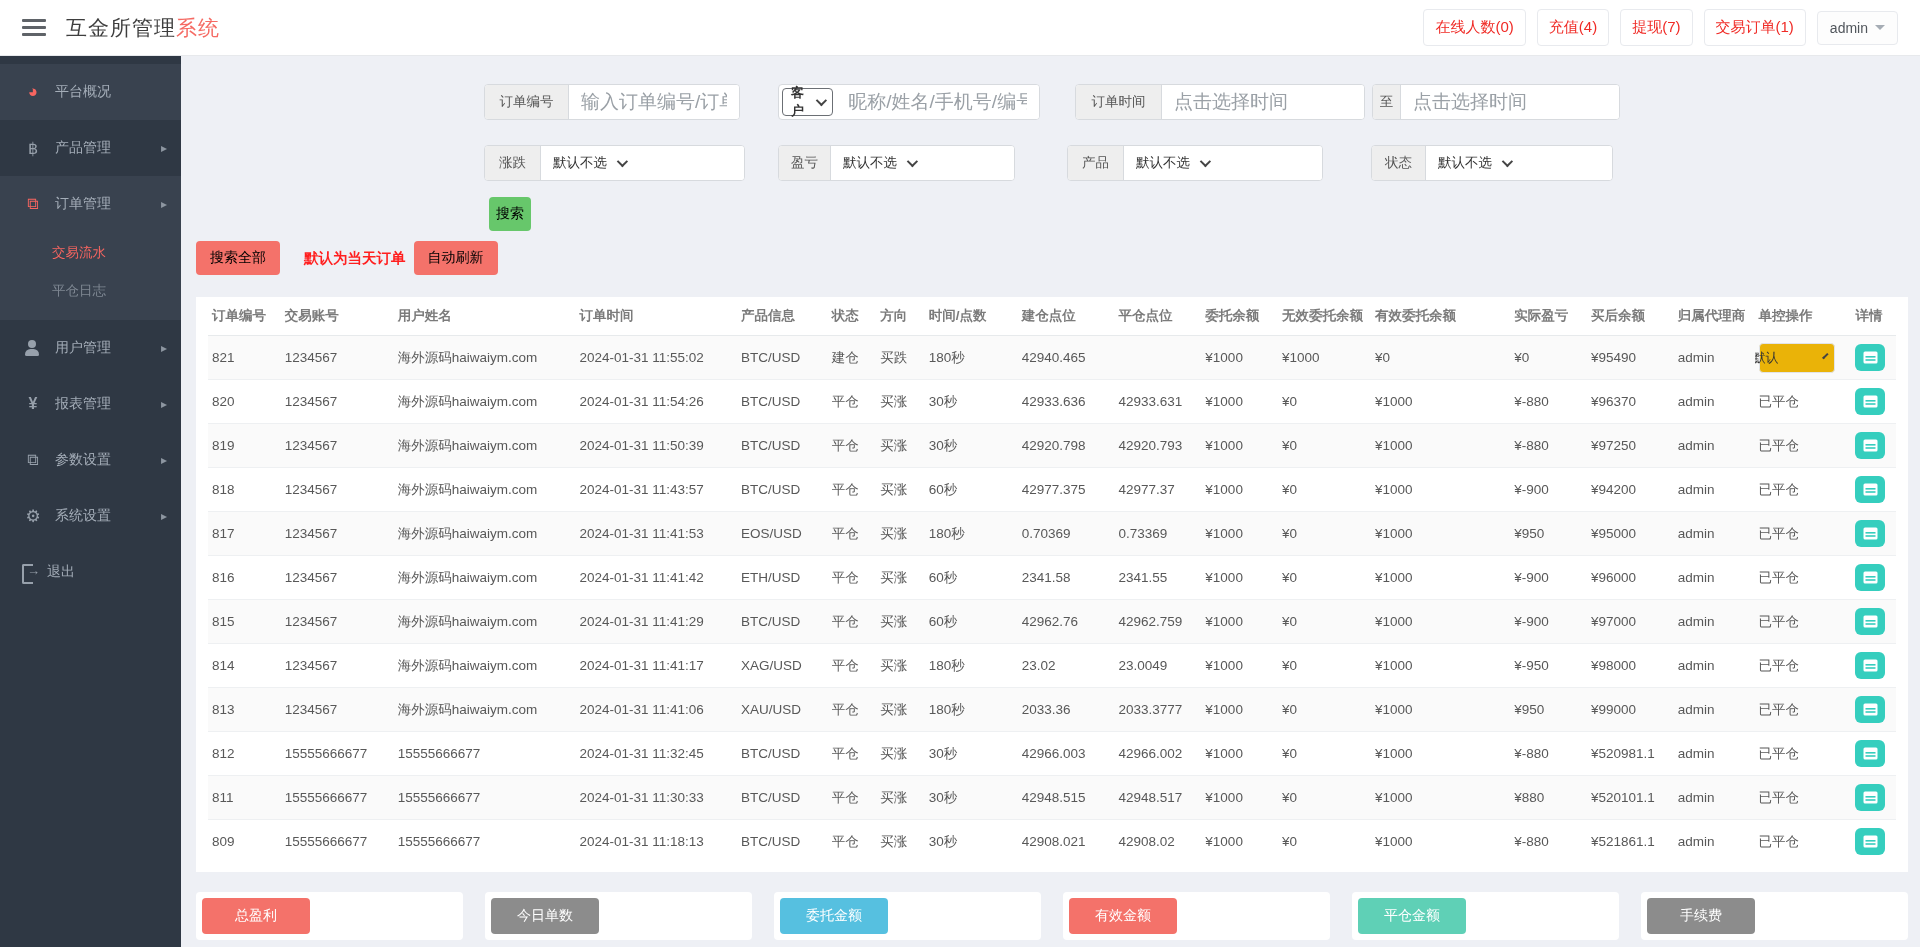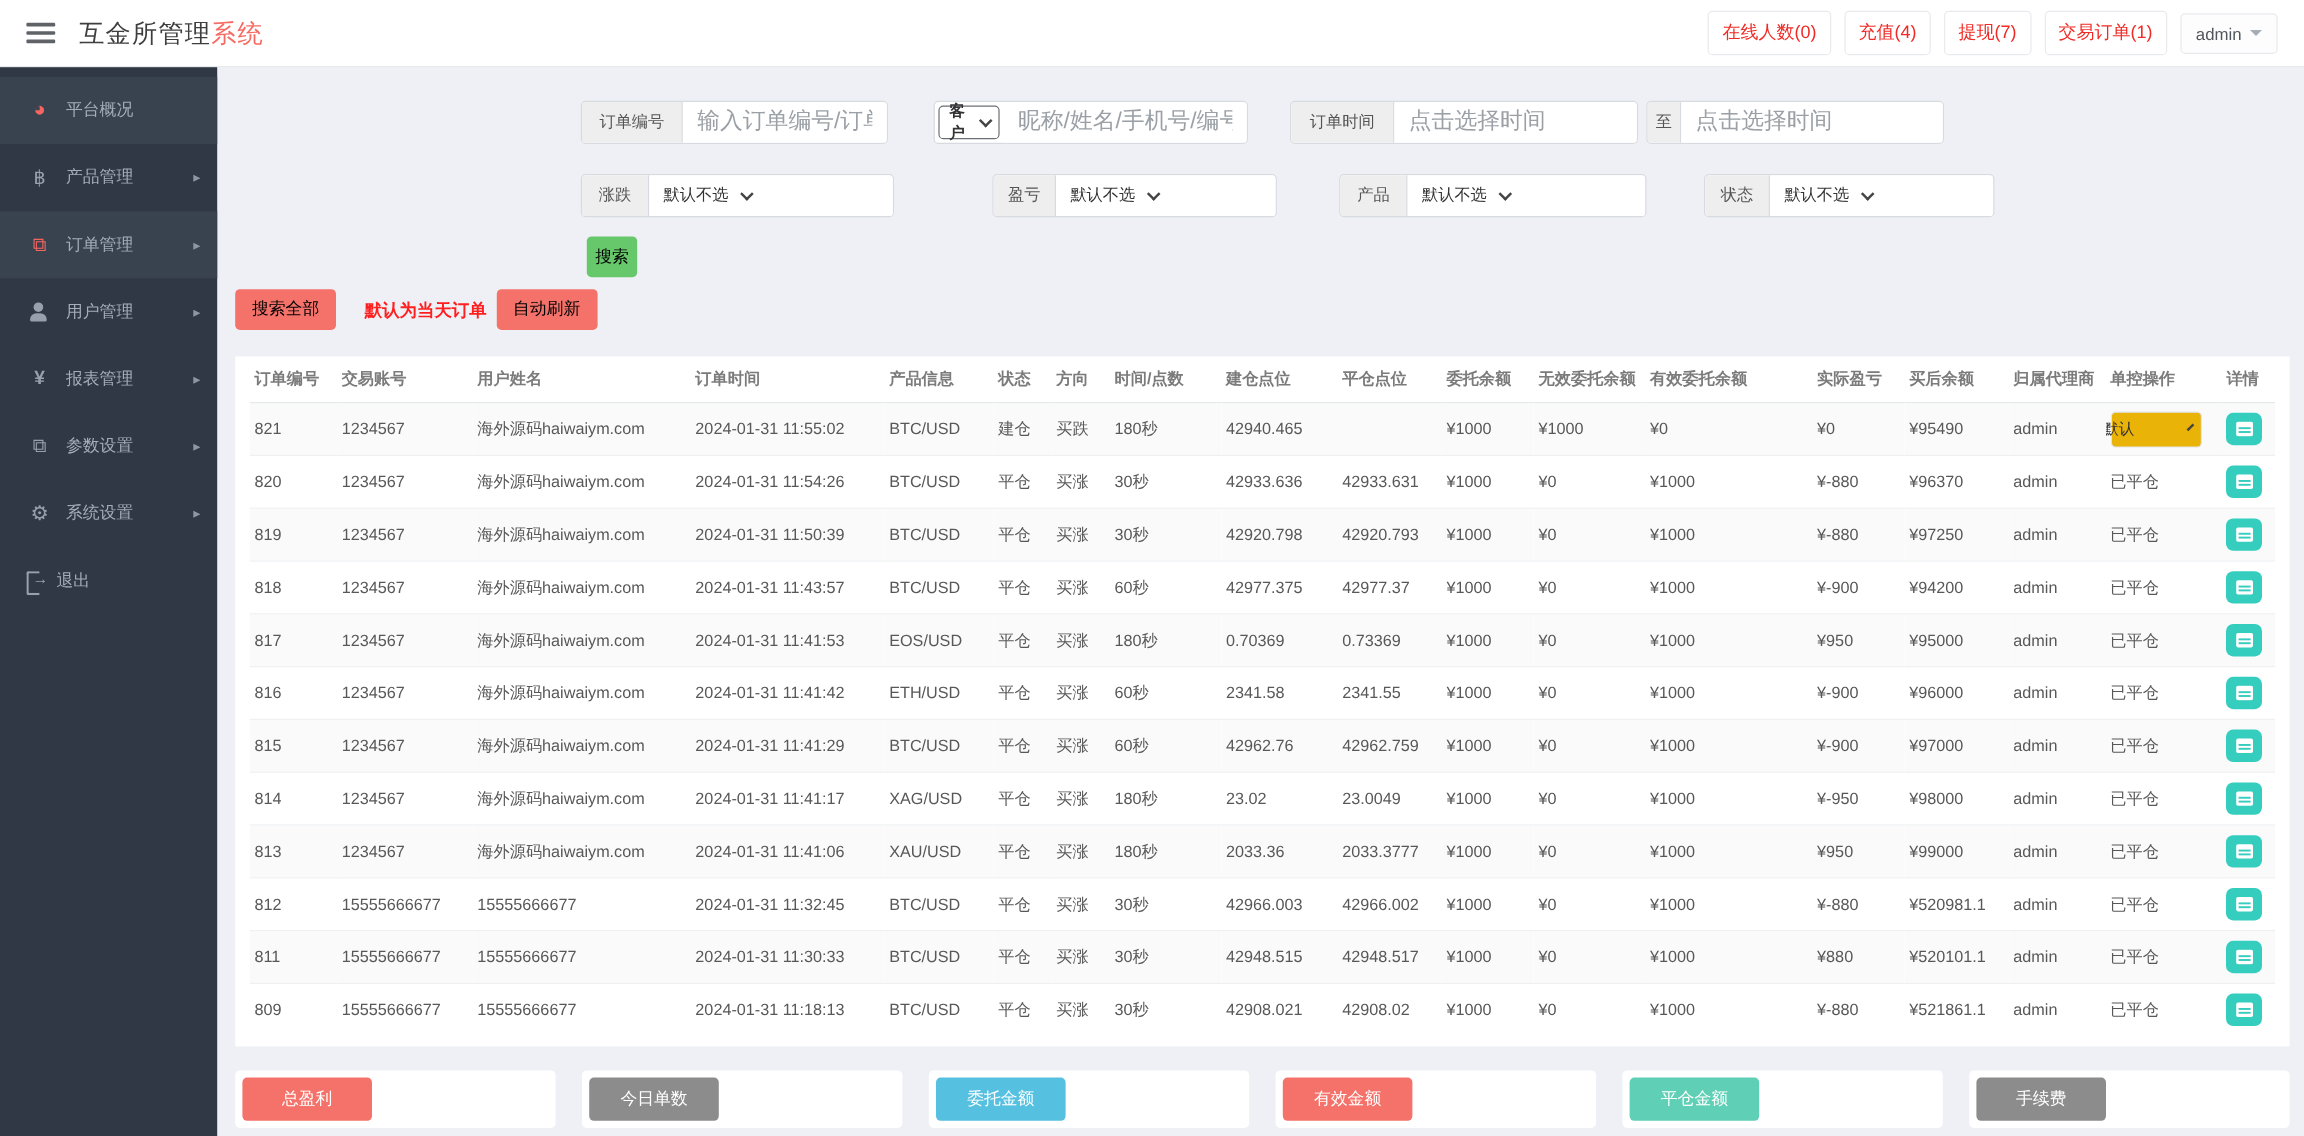--- a/index.html
+++ b/index.html
@@ -114,20 +114,24 @@
       <div class="side-item">
         <span class="s-icon i-bitcoin"></span>
         <span>产品管理</span>
         <span class="caret-r">▸</span>
       </div>
       <div class="side-item lite">
         <span class="s-icon i-pages red"></span>
         <span>订单管理</span>
         <span class="caret-r">▸</span>
       </div>
+      <div class="side-sub">
+        <div class="side-sub-item active">交易流水</div>
+        <div class="side-sub-item">平仓日志</div>
+      </div>
       <div class="side-item">
         <span class="s-icon i-user"></span>
         <span>用户管理</span>
         <span class="caret-r">▸</span>
       </div>
       <div class="side-item">
         <span class="s-icon i-yen"></span>
         <span>报表管理</span>
         <span class="caret-r">▸</span>
       </div>
@@ -172,21 +176,21 @@
         </div>
       </div>
       <div class="f-row">
         <div class="igroup" style="width:261px">
           <span class="iaddon" style="width:56px">涨跌</span>
           <span class="sel" style="flex:1">
               <span>默认不选</span>
               <span class="chev"></span>
             </span>
         </div>
-        <div class="igroup" style="width:237px;margin-left:82px">
+        <div class="igroup" style="width:237px;margin-left:33px">
           <span class="iaddon" style="width:52px">盈亏</span>
           <span class="sel" style="flex:1">
               <span>默认不选</span>
               <span class="chev"></span>
             </span>
         </div>
         <div class="igroup" style="width:256px;margin-left:52px">
           <span class="iaddon" style="width:56px">产品</span>
           <span class="sel" style="flex:1">
               <span>默认不选</span>

